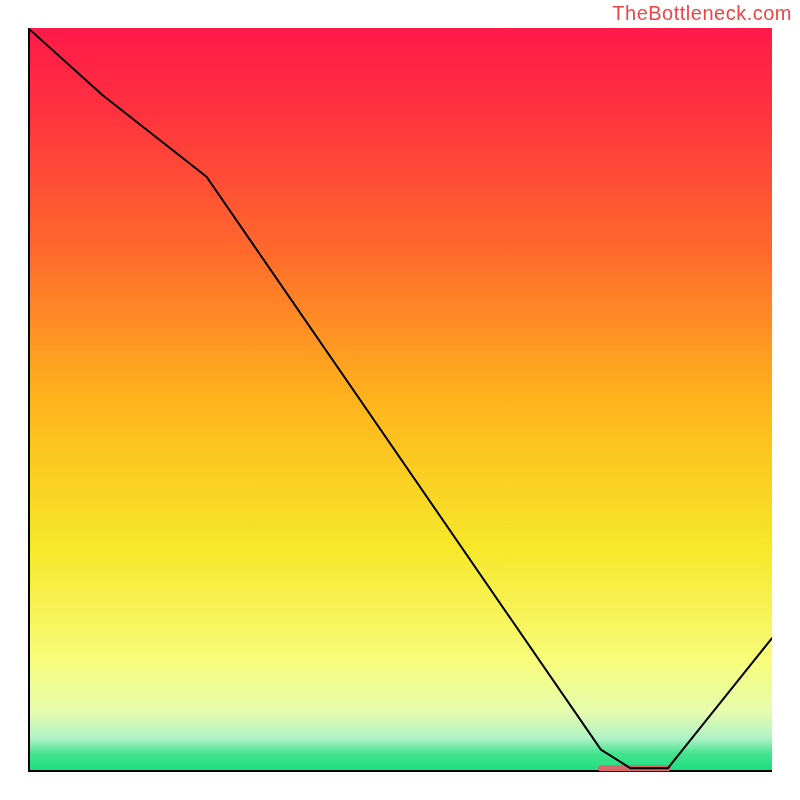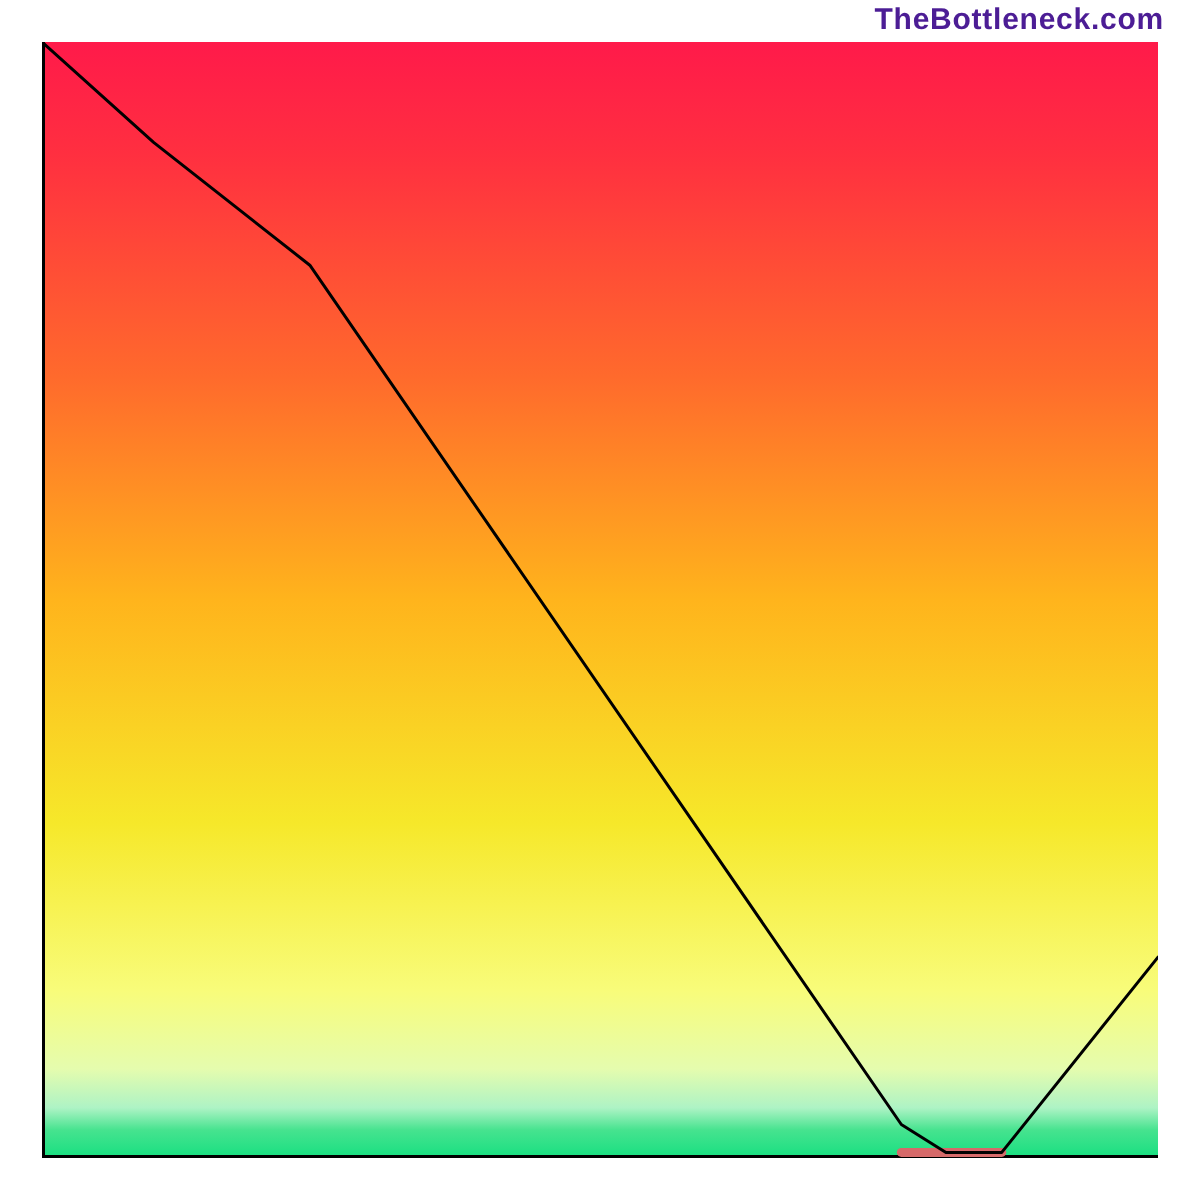--- a/index.html
+++ b/index.html
@@ -7,24 +7,24 @@
     padding: 0;
     width: 800px;
     height: 800px;
     background: #ffffff;
     font-family: Arial, Helvetica, sans-serif;
     overflow: hidden;
   }
   .watermark {
     position: absolute;
     top: 2px;
-    right: 24px;
+    right: 8px;
     font-size: 20px;
-    font-weight: bold;
-    color: #4c1d95;
+    font-weight: normal;
+    color: #ef4444;
     letter-spacing: 0.5px;
     z-index: 5;
   }
   .plot-area {
     position: absolute;
     left: 28px;
     top: 28px;
     width: 744px;
     height: 744px;
   }

